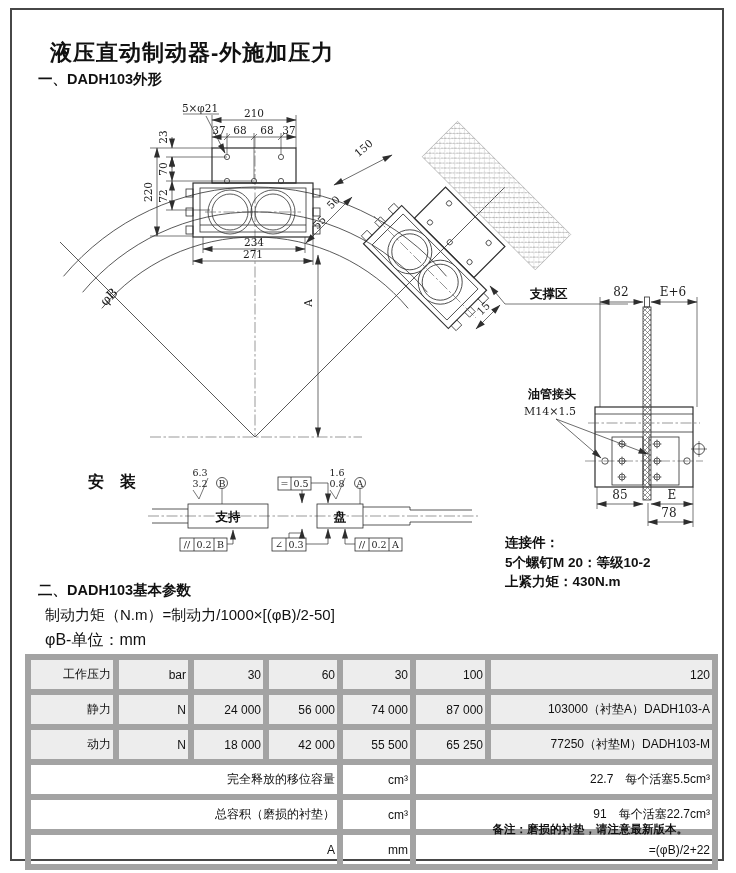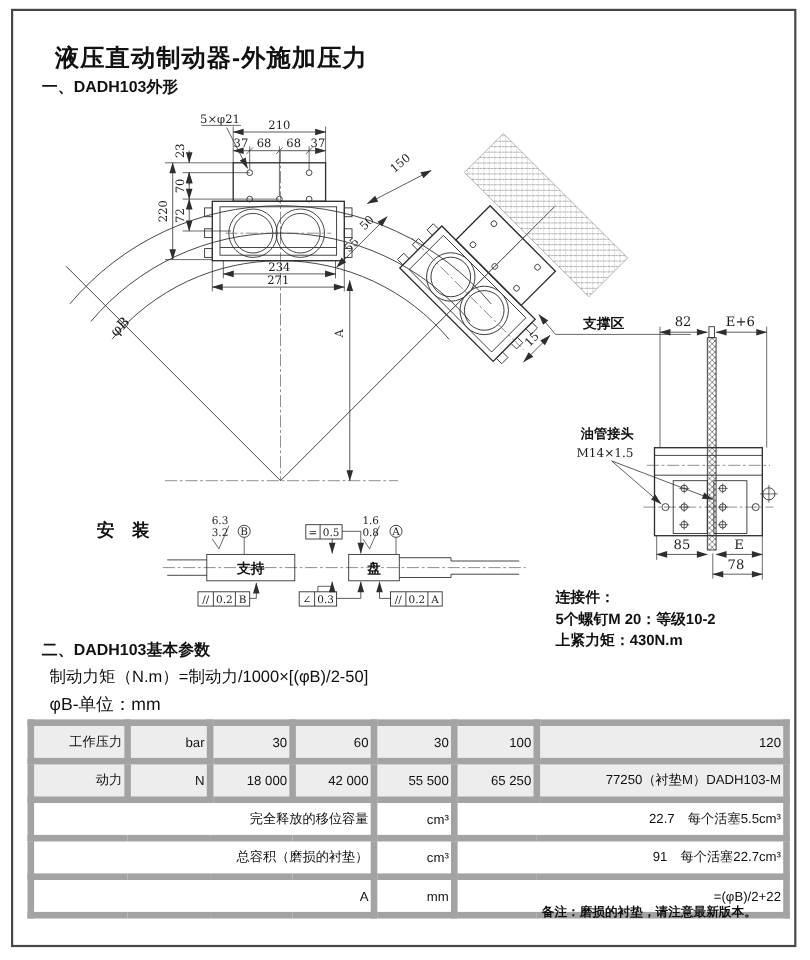--- a/index.html
+++ b/index.html
@@ -301,20 +301,29 @@
       <tr class="g">
     <td>工作压力</td>
     <td>bar</td>
     <td>30</td>
     <td>60</td>
     <td>30</td>
     <td>100</td>
     <td>120</td>
   </tr>
   <tr class="g">
+    <td>静力</td>
+    <td>N</td>
+    <td>24 000</td>
+    <td>56 000</td>
+    <td>74 000</td>
+    <td>87 000</td>
+    <td>103000（衬垫A）DADH103-A</td>
+  </tr>
+  <tr class="g">
     <td>动力</td>
     <td>N</td>
     <td>18 000</td>
     <td>42 000</td>
     <td>55 500</td>
     <td>65 250</td>
     <td>77250（衬垫M）DADH103-M</td>
   </tr>
   <tr>
     <td colspan="4">完全释放的移位容量</td>

